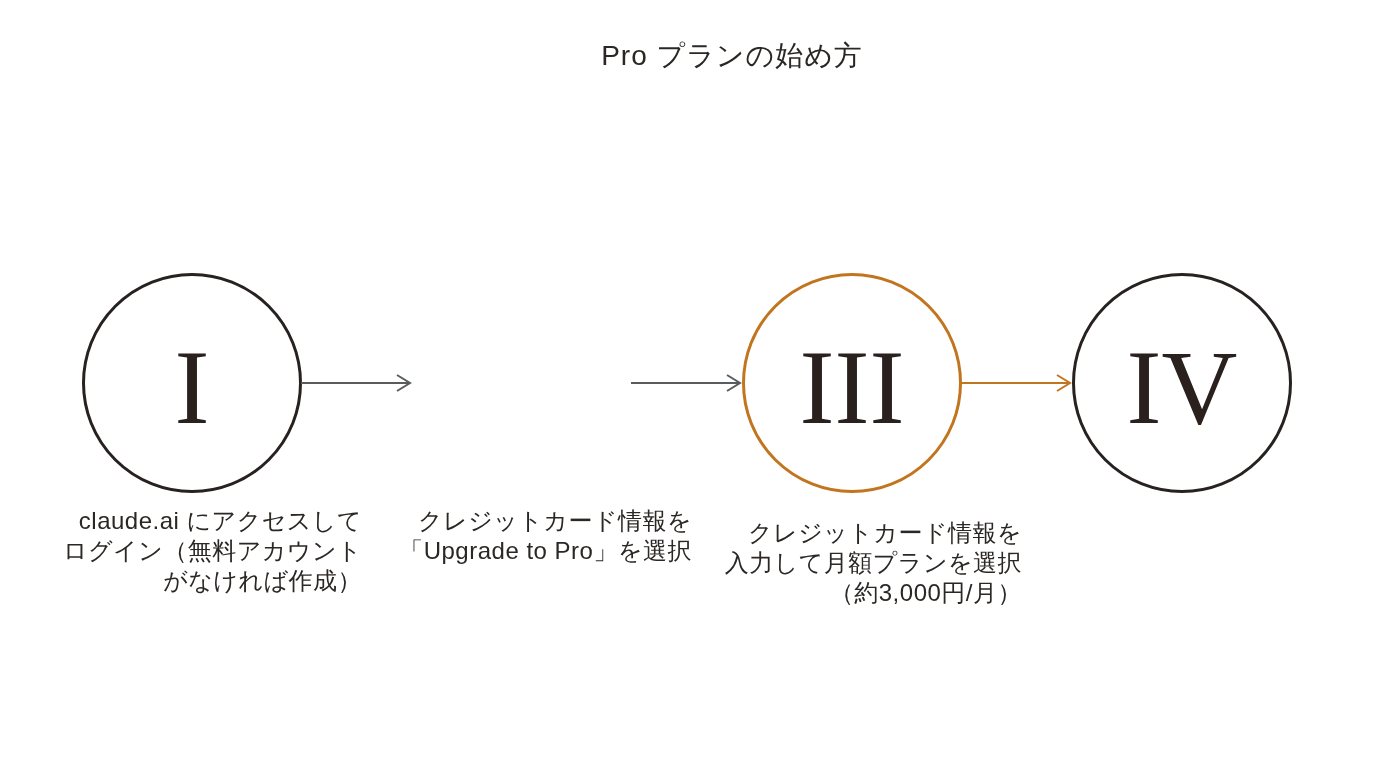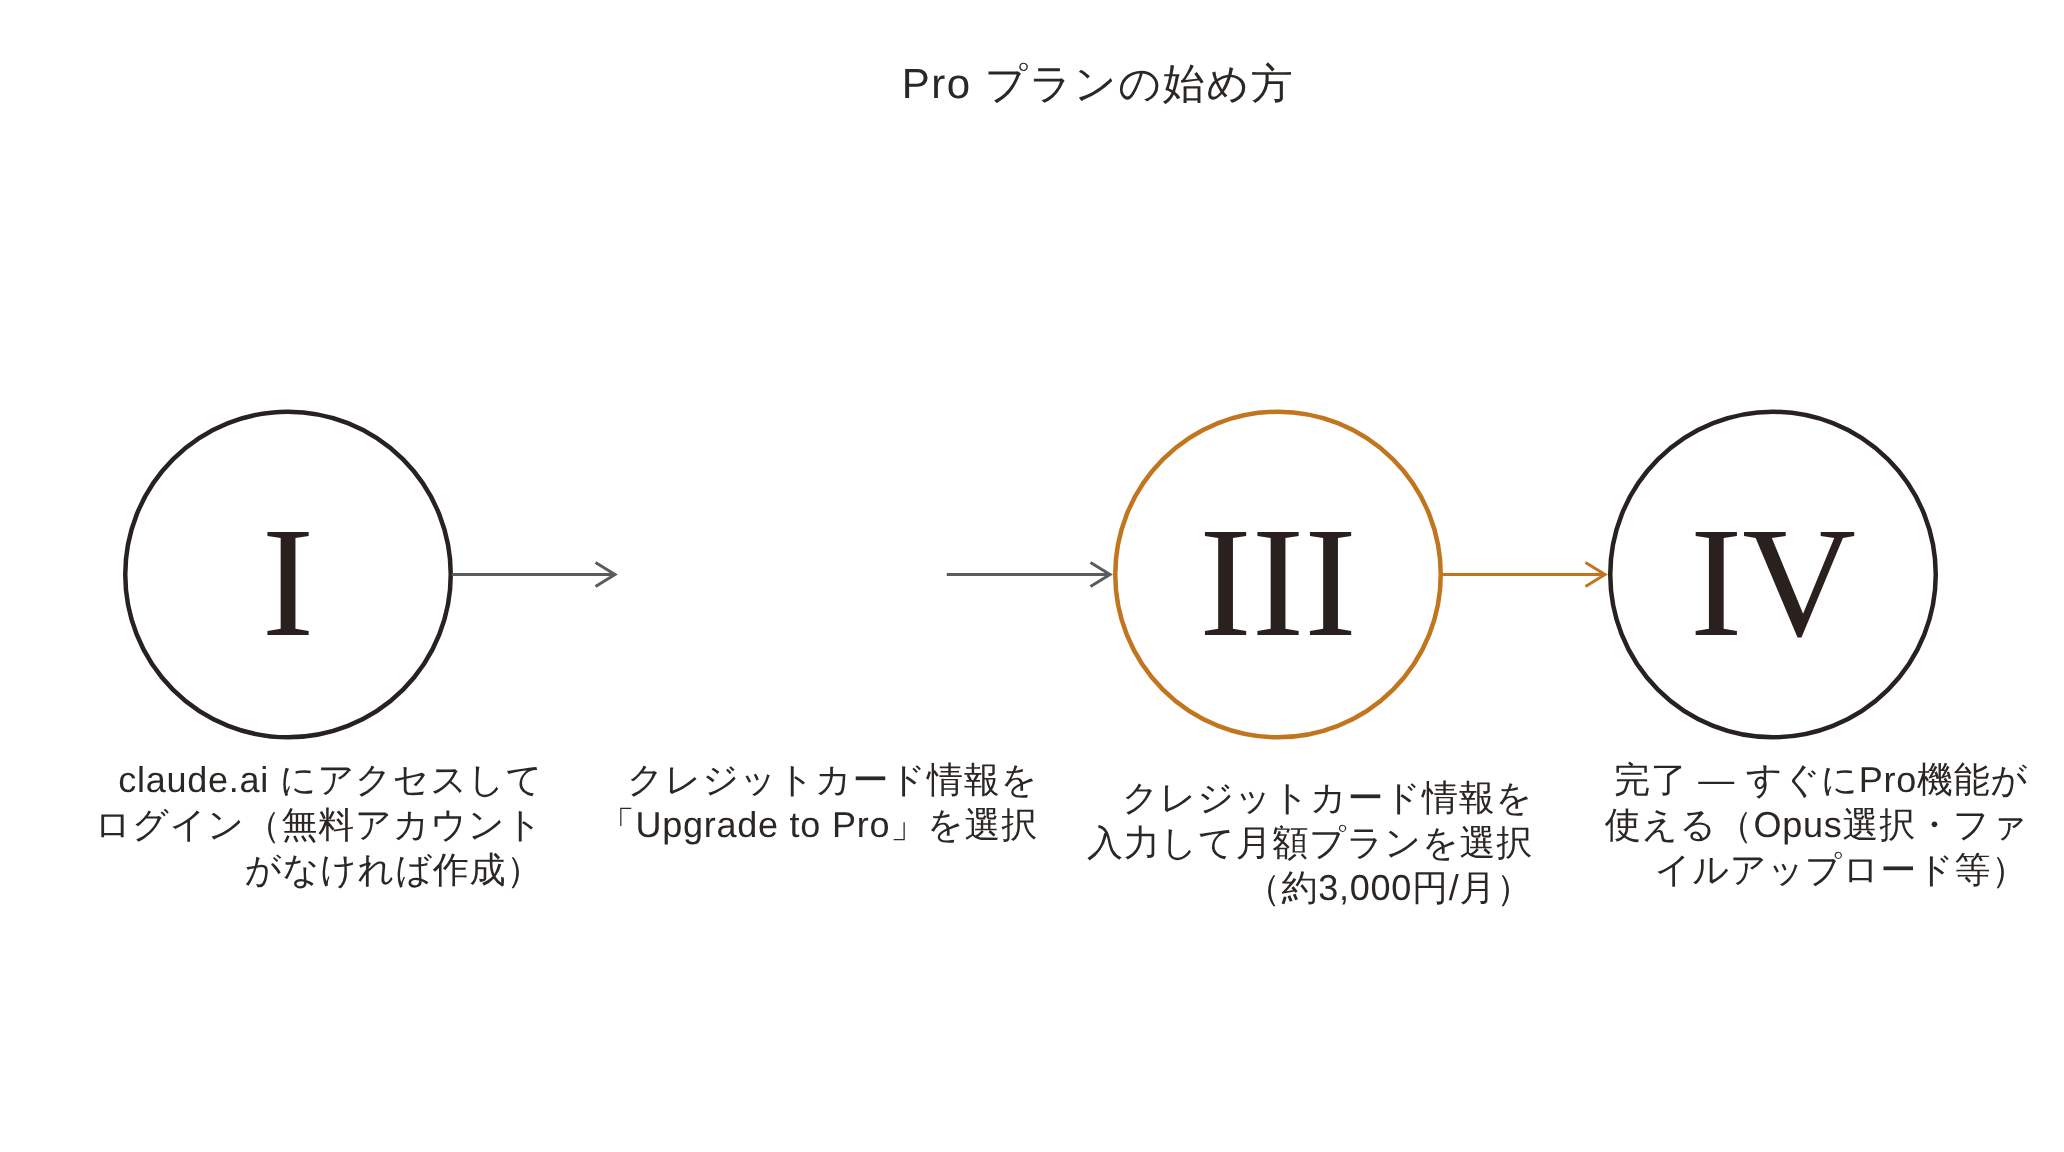--- a/index.html
+++ b/index.html
@@ -118,17 +118,14 @@
   </div>
 
   <div class="caption t1">claude.ai にアクセスして
 ログイン（無料アカウント
 がなければ作成）</div>
   <div class="caption t2">クレジットカード情報を
 「Upgrade to Pro」を選択</div>
   <div class="caption t3">クレジットカード情報を
 入力して月額プランを選択
 （約3,000円/月）</div>
-  <div class="caption t4">完了 — すぐにPro機能が
-使える（Opus選択・ファ
-イルアップロード等）</div>
 
 </div>
 
 </body></html>

